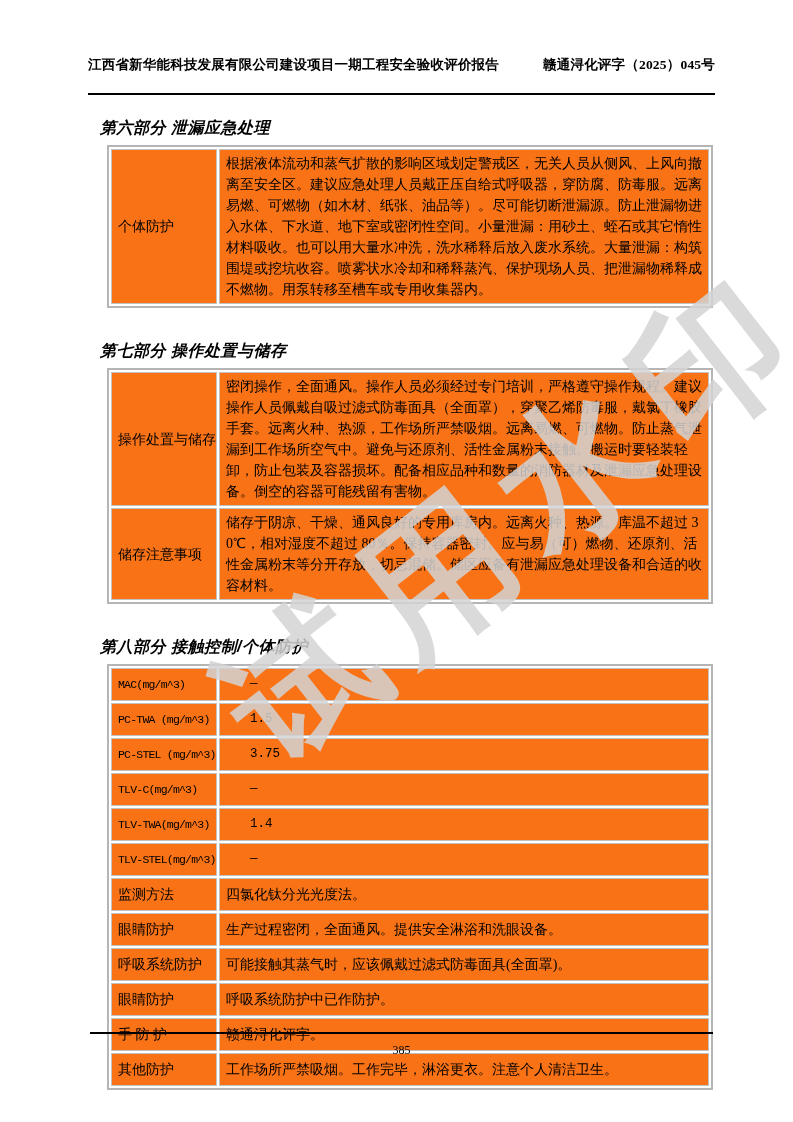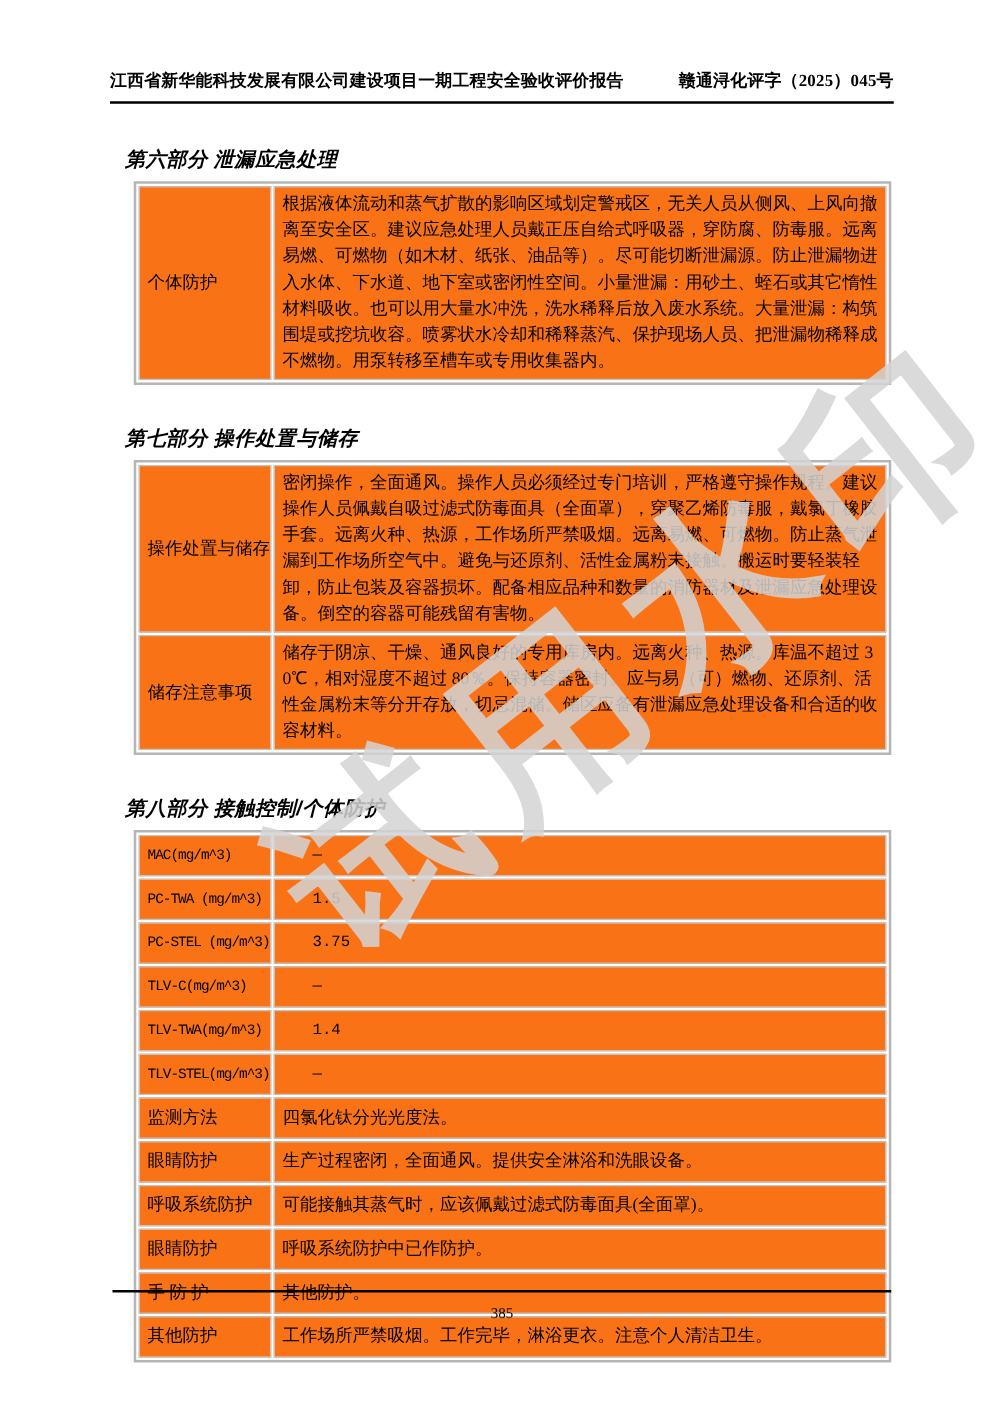--- a/index.html
+++ b/index.html
@@ -9,21 +9,21 @@
     background:#fff; overflow:hidden; margin:0 auto;
   }
 
   
   .header {
     position:absolute; left:88px; right:78px; top:56px;
   }
   .header-row {
     display:flex; justify-content:space-between; align-items:flex-end;
     font-weight:bold; font-size:13.5px; letter-spacing:0.2px;
-    padding-bottom:7px; border-bottom:2px solid #000;
+    padding-bottom:19px; border-bottom:2px solid #000;
   }
 
   
   .watermark {
     position:absolute; left:175px; top:430px; width:640px; height:200px;
     font-family:"Liberation Sans", sans-serif; font-weight:bold;
     font-size:150px; line-height:200px; letter-spacing:22px; white-space:nowrap;
     color:rgba(212,212,212,0.85);
     transform:rotate(-38deg); transform-origin:center;
     z-index:10; pointer-events:none; user-select:none;
@@ -141,21 +141,21 @@
             <tr>
               <td class="label">呼吸系统防护</td>
               <td class="content">可能接触其蒸气时，应该佩戴过滤式防毒面具(全面罩)。</td>
             </tr>
             <tr>
               <td class="label">眼睛防护</td>
               <td class="content">呼吸系统防护中已作防护。</td>
             </tr>
             <tr>
               <td class="label">手 防 护</td>
-              <td class="content">其他防护。</td>
+              <td class="content">赣通浔化评字。</td>
             </tr>
             <tr>
               <td class="label">其他防护</td>
               <td class="content">工作场所严禁吸烟。工作完毕，淋浴更衣。注意个人清洁卫生。</td>
             </tr>
           </tbody>
       </table>
     </div>
 
   </div>

